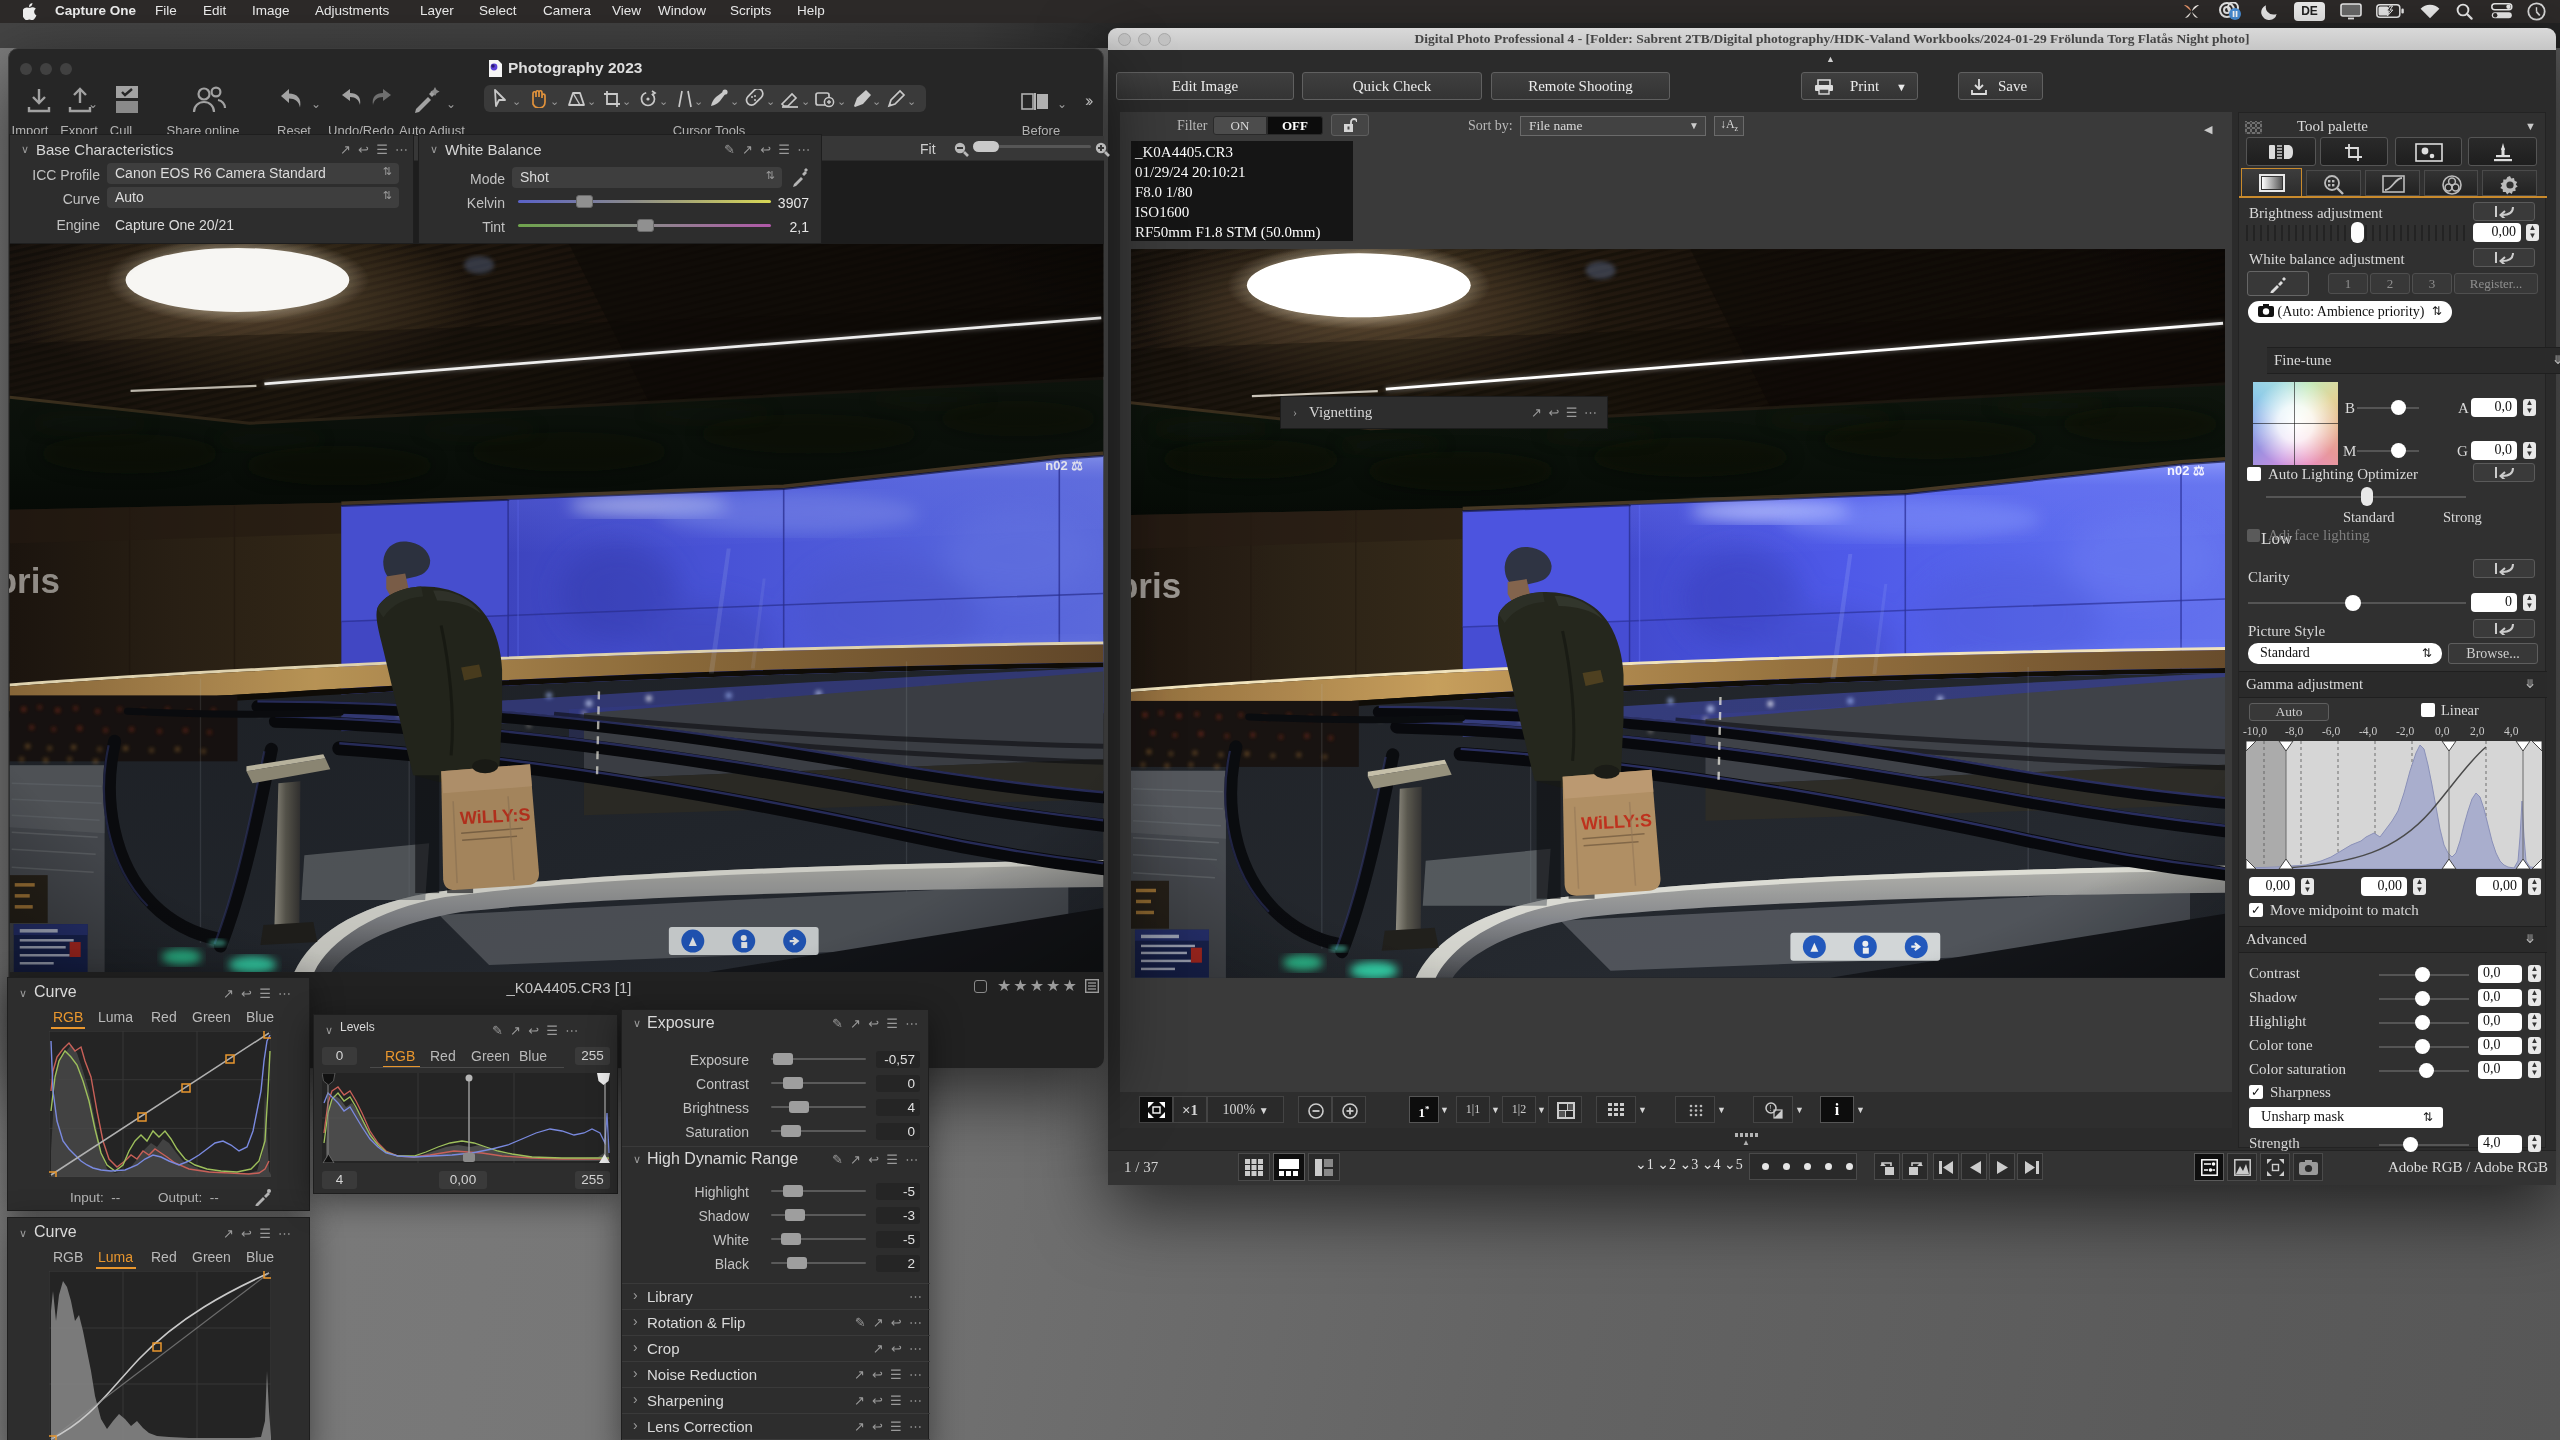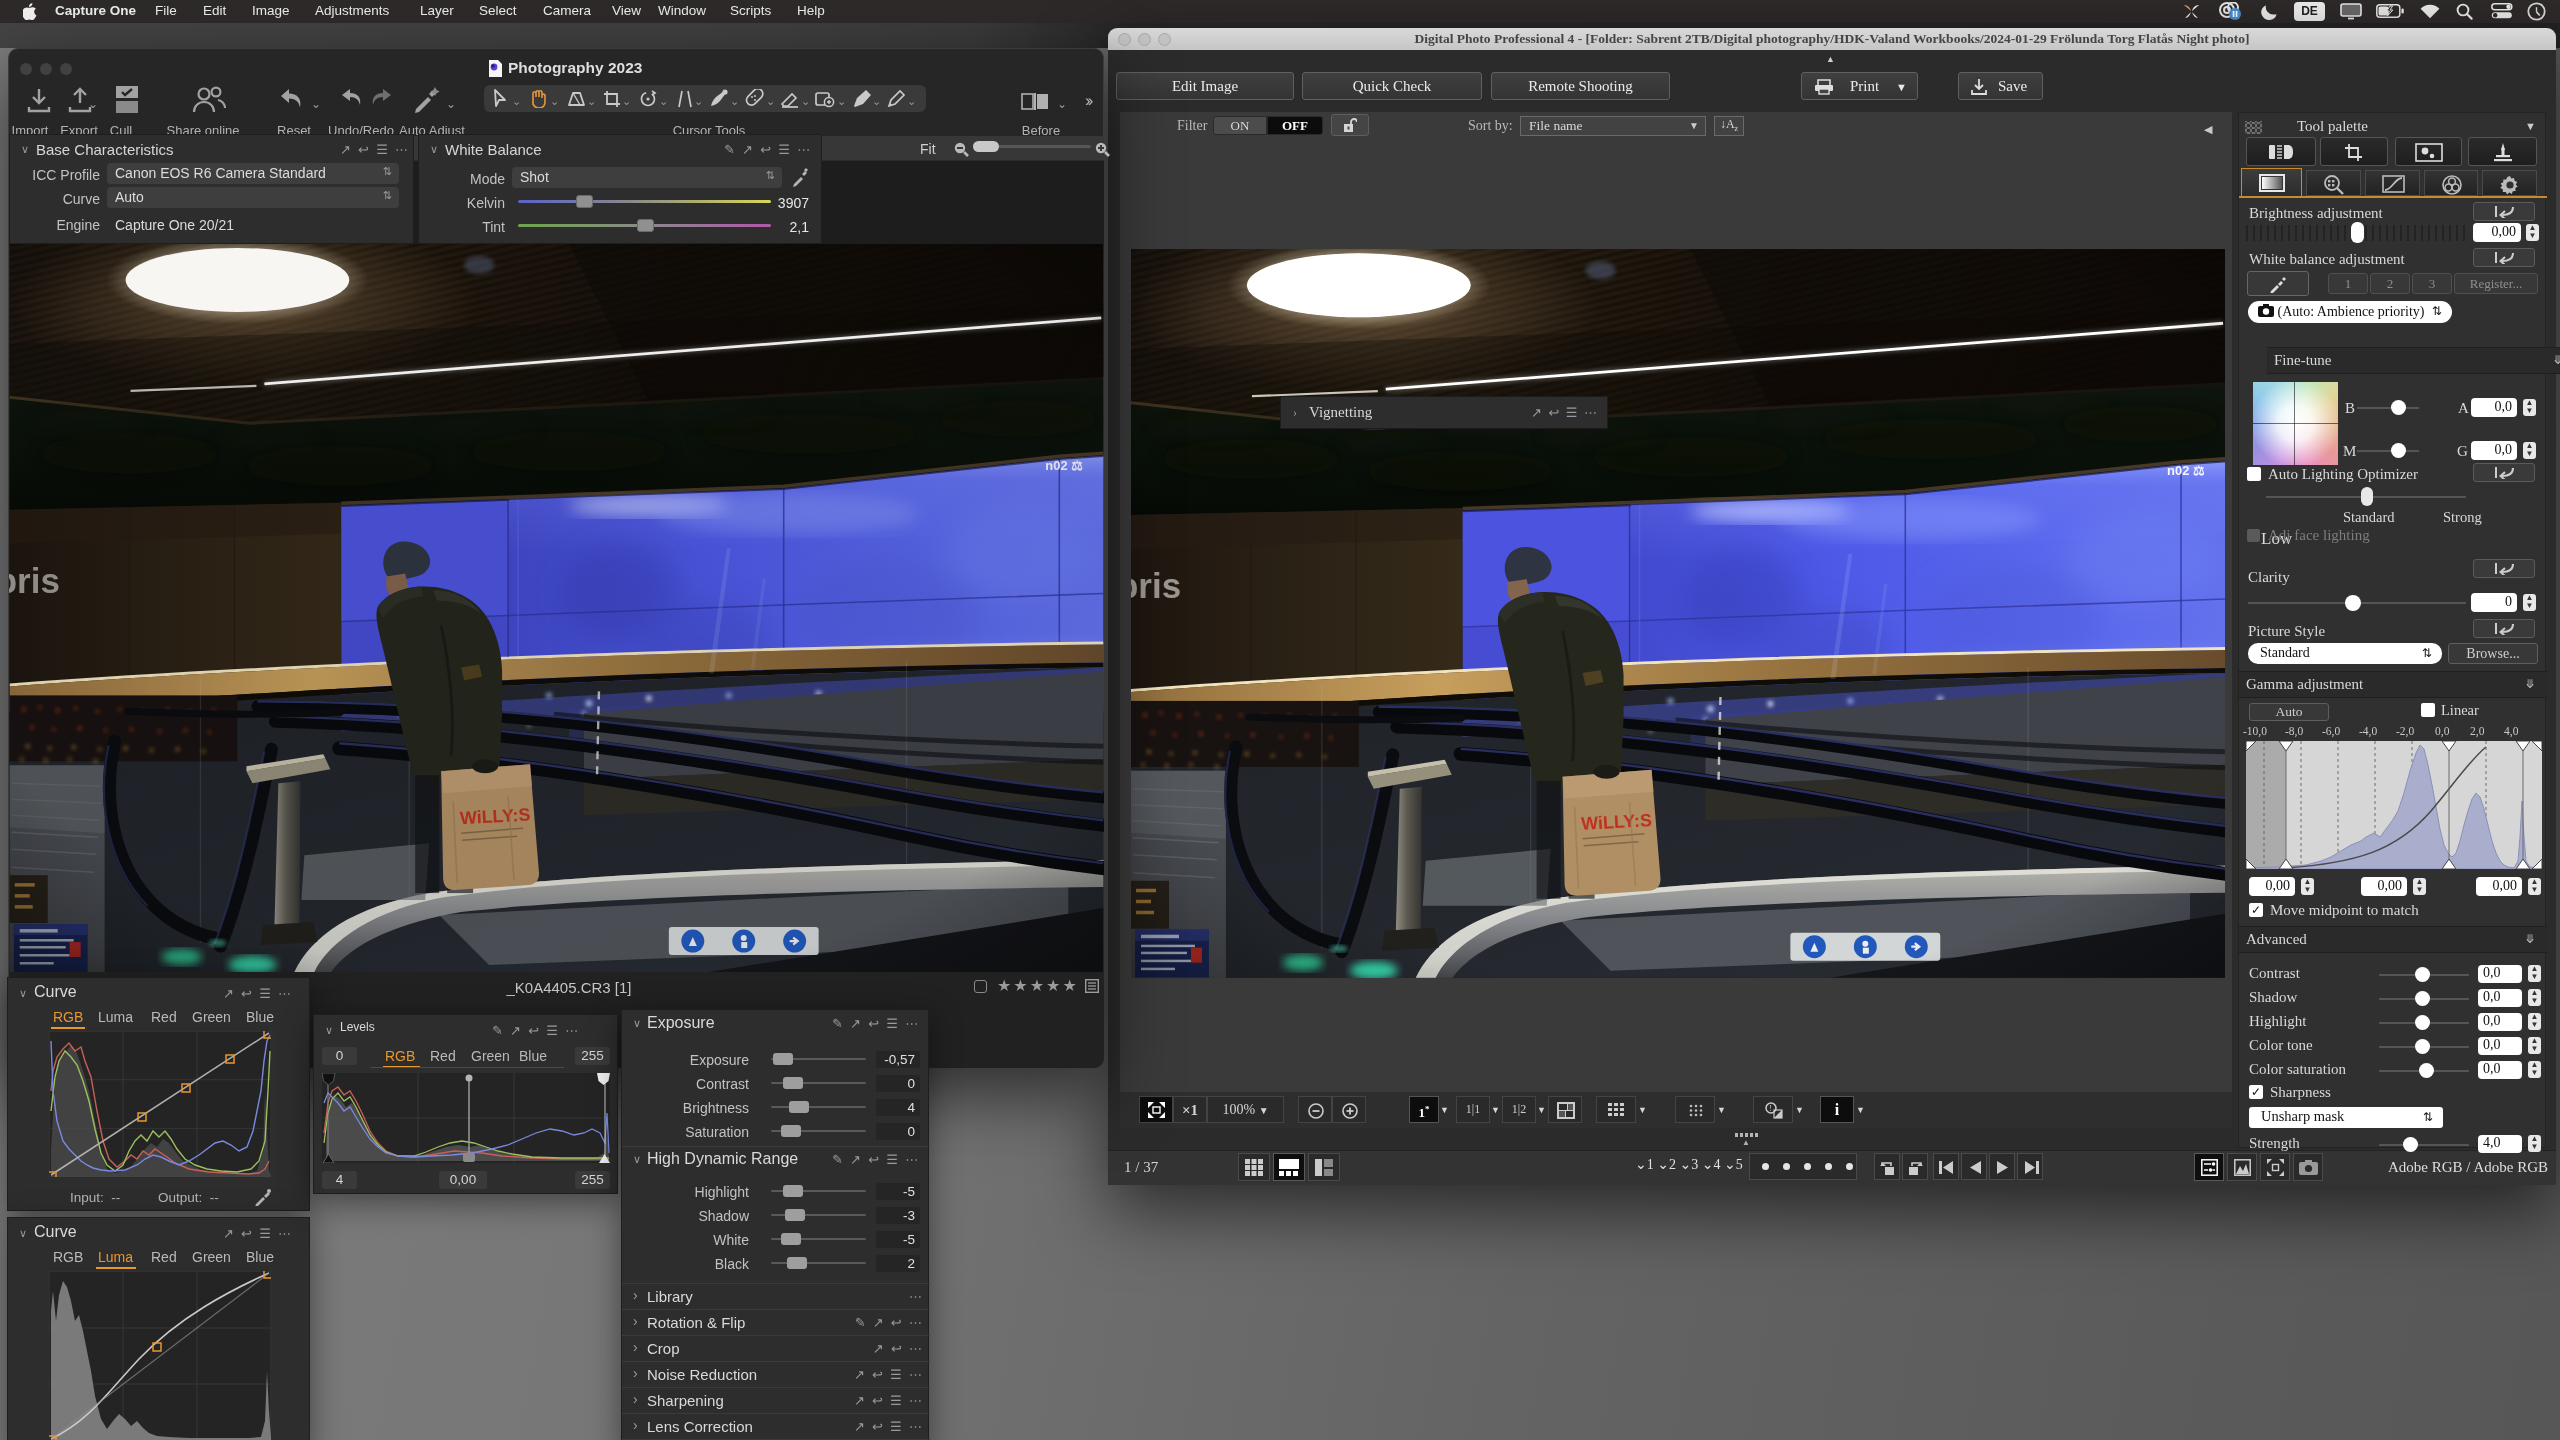--- a/index.html
+++ b/index.html
@@ -142,20 +142,21 @@
     <div class="abs" style="left:360px;top:90px;font-size:14px;color:#b9b9b9;">Sort by:</div>
     <div class="abs" style="left:412px;top:88px;width:186px;height:20px;background:#424242;border:1px solid #6a6a6a;color:#d8d8d8;font-size:13.5px;padding:1px 8px;">File name<span style="position:absolute;right:6px;top:3px;font-size:10px;color:#ccc;">▼</span></div>
     <div class="abs" style="left:606px;top:88px;width:30px;height:20px;background:#424242;border:1px solid #6a6a6a;color:#d8d8d8;font-size:12px;text-align:center;">↓A<sub style="font-size:8px">z</sub></div>
     <div class="abs" style="left:1096px;top:95px;color:#c9c9c9;font-size:11px;">◀</div>
 
     <div class="abs" style="left:12px;top:112px;width:1112px;height:980px;background:#3a3a3a;"></div>
     <div class="abs" id="photo2" style="left:23px;top:221px;width:1094px;height:729px;overflow:hidden;"><svg width="1094" height="729" viewBox="0 0 1095 729" style="filter:brightness(1.05)">
           <use href="#photoart"></use>
         </svg></div>
 
+    <div class="abs" style="left:23px;top:113px;width:222px;height:100px;background:rgba(16,16,16,.88);color:#fff;font-size:15px;line-height:20px;padding:1px 4px;white-space:nowrap;">_K0A4405.CR3<br>01/29/24 20:10:21<br>F8.0 1/80<br>ISO1600<br>RF50mm F1.8 STM (50.0mm)</div>
 
     <div class="abs" style="left:172px;top:368px;width:328px;height:33px;background:#2d2d2d;border:1px solid #1c1c1c;">
       <span style="position:absolute;left:12px;top:8px;color:#9b9b9b;font-size:12px;">›</span>
       <span style="position:absolute;left:28px;top:7px;color:#d6d6d6;font-size:15px;">Vignetting</span>
       <span style="position:absolute;right:10px;top:8px;color:#9a9a9a;font-size:13px;">↗&nbsp; ↩&nbsp; ☰&nbsp; ⋯</span>
     </div>
 
     <div class="abs" style="left:12px;top:1064px;width:1112px;height:36px;background:#2e2e2e;"></div>
     <div id="dppzoom" class="abs" style="left:12px;top:1064px;width:1112px;height:36px;color:#d5d5d5;">
       <div class="abs" style="left:19px;top:4px;width:34px;height:27px;background:#0d0d0d;border:1px solid #444;"><svg style="margin:5px 0 0 8px" width="17" height="16" viewBox="0 0 17 16">

